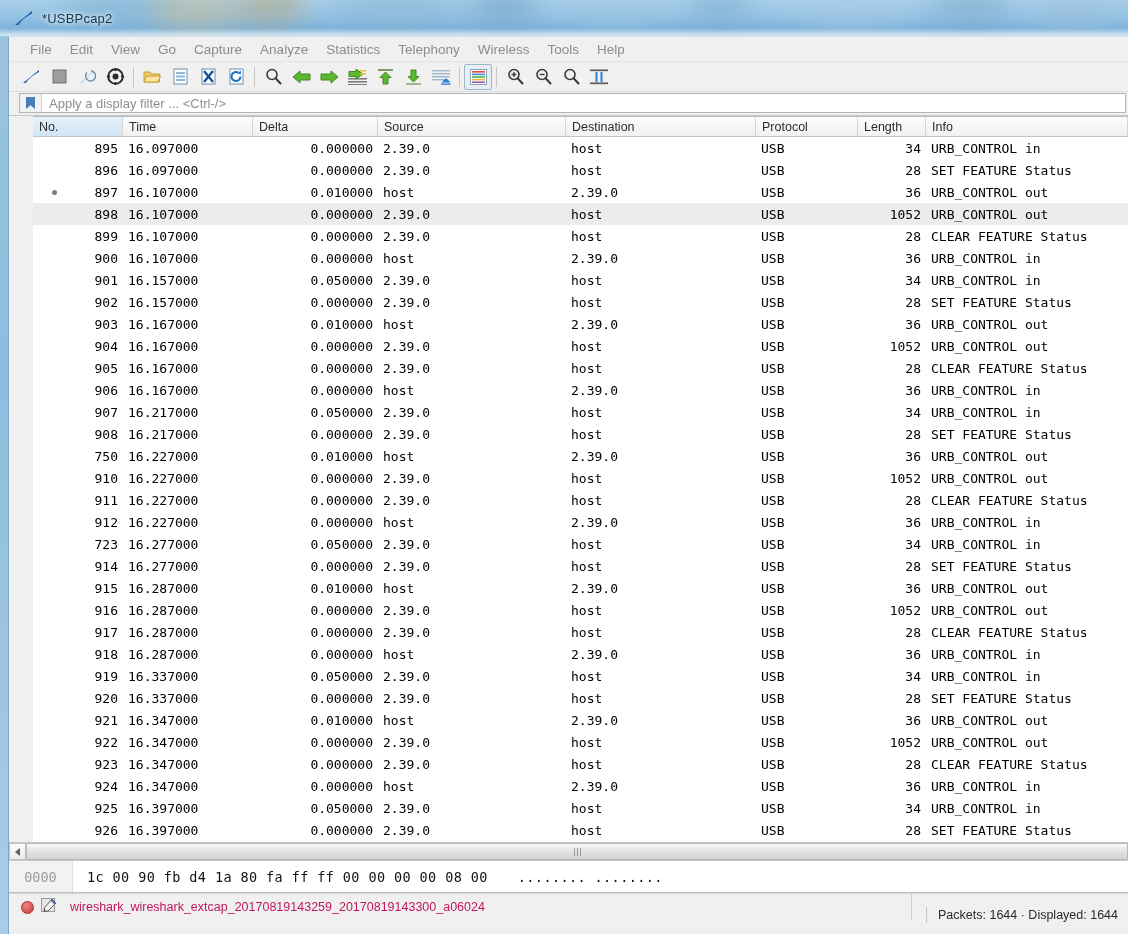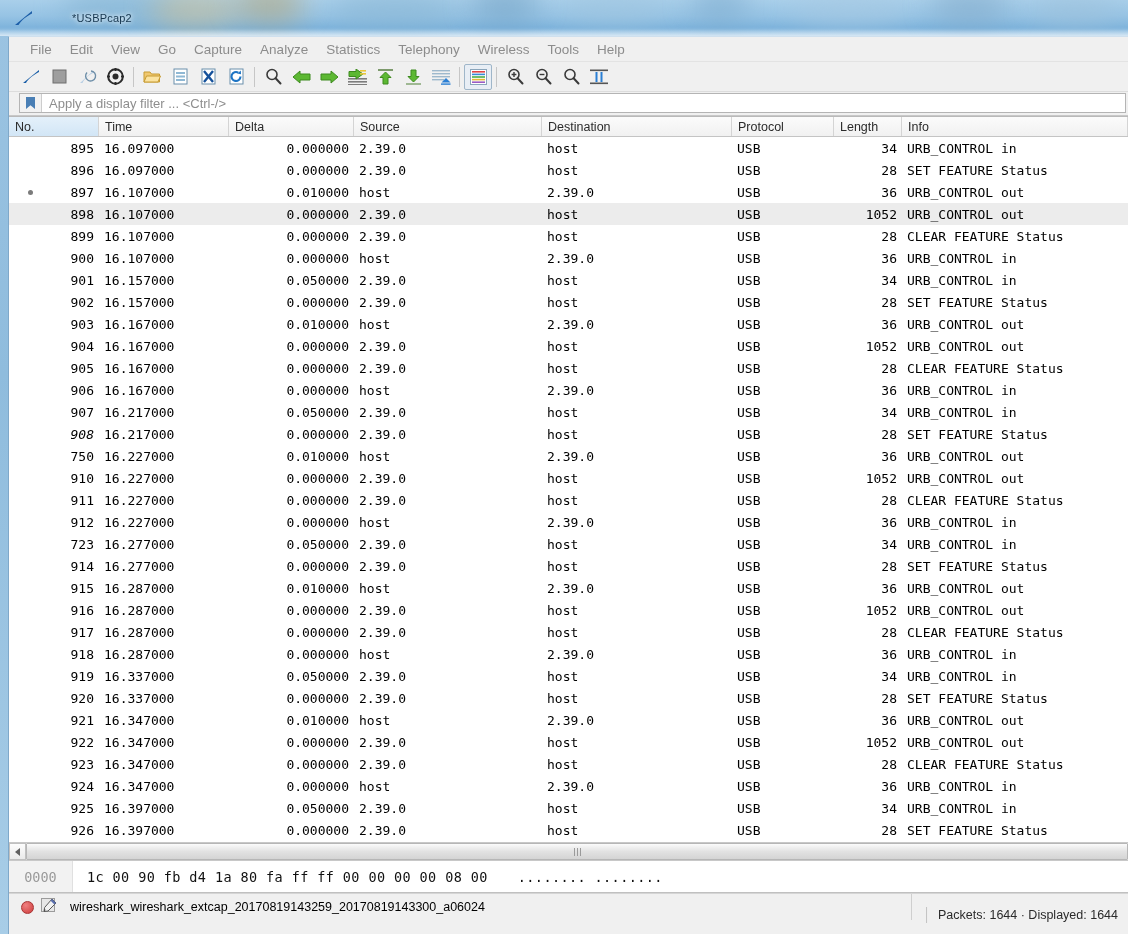--- a/index.html
+++ b/index.html
@@ -21,23 +21,22 @@
   #titlebar {
     position: absolute; left: 0; top: 0; width: 1128px; height: 36px;
     overflow: hidden;
   }
   .glass-blob { position: absolute; border-radius: 50%; filter: blur(14px); opacity: .55; }
   #title-row {
     position: absolute; left: 0; top: 0; width: 100%; height: 36px;
     display: flex; align-items: center; padding-left: 14px; gap: 8px;
   }
   #title-text {
-    font-size: 11px; color: #16364f; letter-spacing: .2px;
+    font-size: 13px; color: #16364f; letter-spacing: .2px;
     text-shadow: 0 0 4px rgba(255,255,255,.95), 0 0 8px rgba(255,255,255,.8);
-    margin-left: 30px;
   }
   .shark-fin { width: 20px; height: 15px; position: relative; flex: none; }
   .shark-fin svg { display: block; }
 
   
   #client {
     position: absolute; left: 8px; top: 36px;
     width: 1120px; height: 898px;
     background: #f0f0f0;
     border-left: 1px solid #7fa8c9;
@@ -83,20 +82,21 @@
     font-size: 13px; color: #8e8e8e; padding-left: 7px;
   }
 
   
   #packetlist {
     position: relative;
     background: #ffffff;
     height: 726px;
     border-top: 1px solid #b9b9b9;
     overflow: hidden;
+    margin-left: 24px;
   }
   #col-header {
     display: flex; height: 20px;
     background: linear-gradient(180deg,#fbfbfb 0%,#f1f1f1 100%);
     border-bottom: 1px solid #c4c4c4;
     position: relative;
   }
   .col-h {
     font-size: 12.5px; color: #2b2b2b;
     padding: 3px 0 0 6px;
@@ -163,21 +163,21 @@
     height: 27px; background: #f0f0f0;
     display: flex; align-items: center;
     border-top: 1px solid #d5d5d5;
   }
   #sb-left { display: flex; align-items: center; gap: 7px; padding-left: 12px; flex: 1; }
   #sb-expert {
     width: 13px; height: 13px; border-radius: 50%;
     background: radial-gradient(circle at 35% 30%, #f08080, #cc3c3c);
     border: 1px solid #a83333;
   }
-  #sb-capfile { font-size: 12.5px; color: #000000; padding-left: 6px; }
+  #sb-capfile { font-size: 12.5px; color: #be185d; padding-left: 6px; }
   #sb-right {
     display: flex; align-items: center; border-left: 1px solid #cfcfcf;
     height: 100%; padding: 16px 10px 0 14px;
   }
   #sb-counts { font-size: 12.5px; color: #2a2a2a; }
   .vsep { width: 2px; height: 16px; border-left: 1px solid #c4c4c4; border-right: 1px solid #eee; margin-right: 10px; }
 </style>
 </head>
 <body>
 
@@ -526,21 +526,21 @@
             <div class="cell r" style="width: 90px;">907</div>
             <div class="cell l" style="width: 130px;">16.217000</div>
             <div class="cell r" style="width: 125px;">0.050000</div>
             <div class="cell l" style="width: 188px;">2.39.0</div>
             <div class="cell l" style="width: 190px;">host</div>
             <div class="cell l" style="width: 102px;">USB</div>
             <div class="cell r" style="width: 68px;">34</div>
             <div class="cell l" style="width: 225px; flex: 1 1 0%;">URB_CONTROL in</div>
           </div>
           <div class="prow">
-            <div class="cell r" style="width: 90px; font-style: italic;">908</div>
+            <div class="cell r" style="width: 90px;">908</div>
             <div class="cell l" style="width: 130px;">16.217000</div>
             <div class="cell r" style="width: 125px;">0.000000</div>
             <div class="cell l" style="width: 188px;">2.39.0</div>
             <div class="cell l" style="width: 190px;">host</div>
             <div class="cell l" style="width: 102px;">USB</div>
             <div class="cell r" style="width: 68px;">28</div>
             <div class="cell l" style="width: 225px; flex: 1 1 0%;">SET FEATURE Status</div>
           </div>
           <div class="prow">
             <div class="cell r" style="width: 90px;">750</div>

